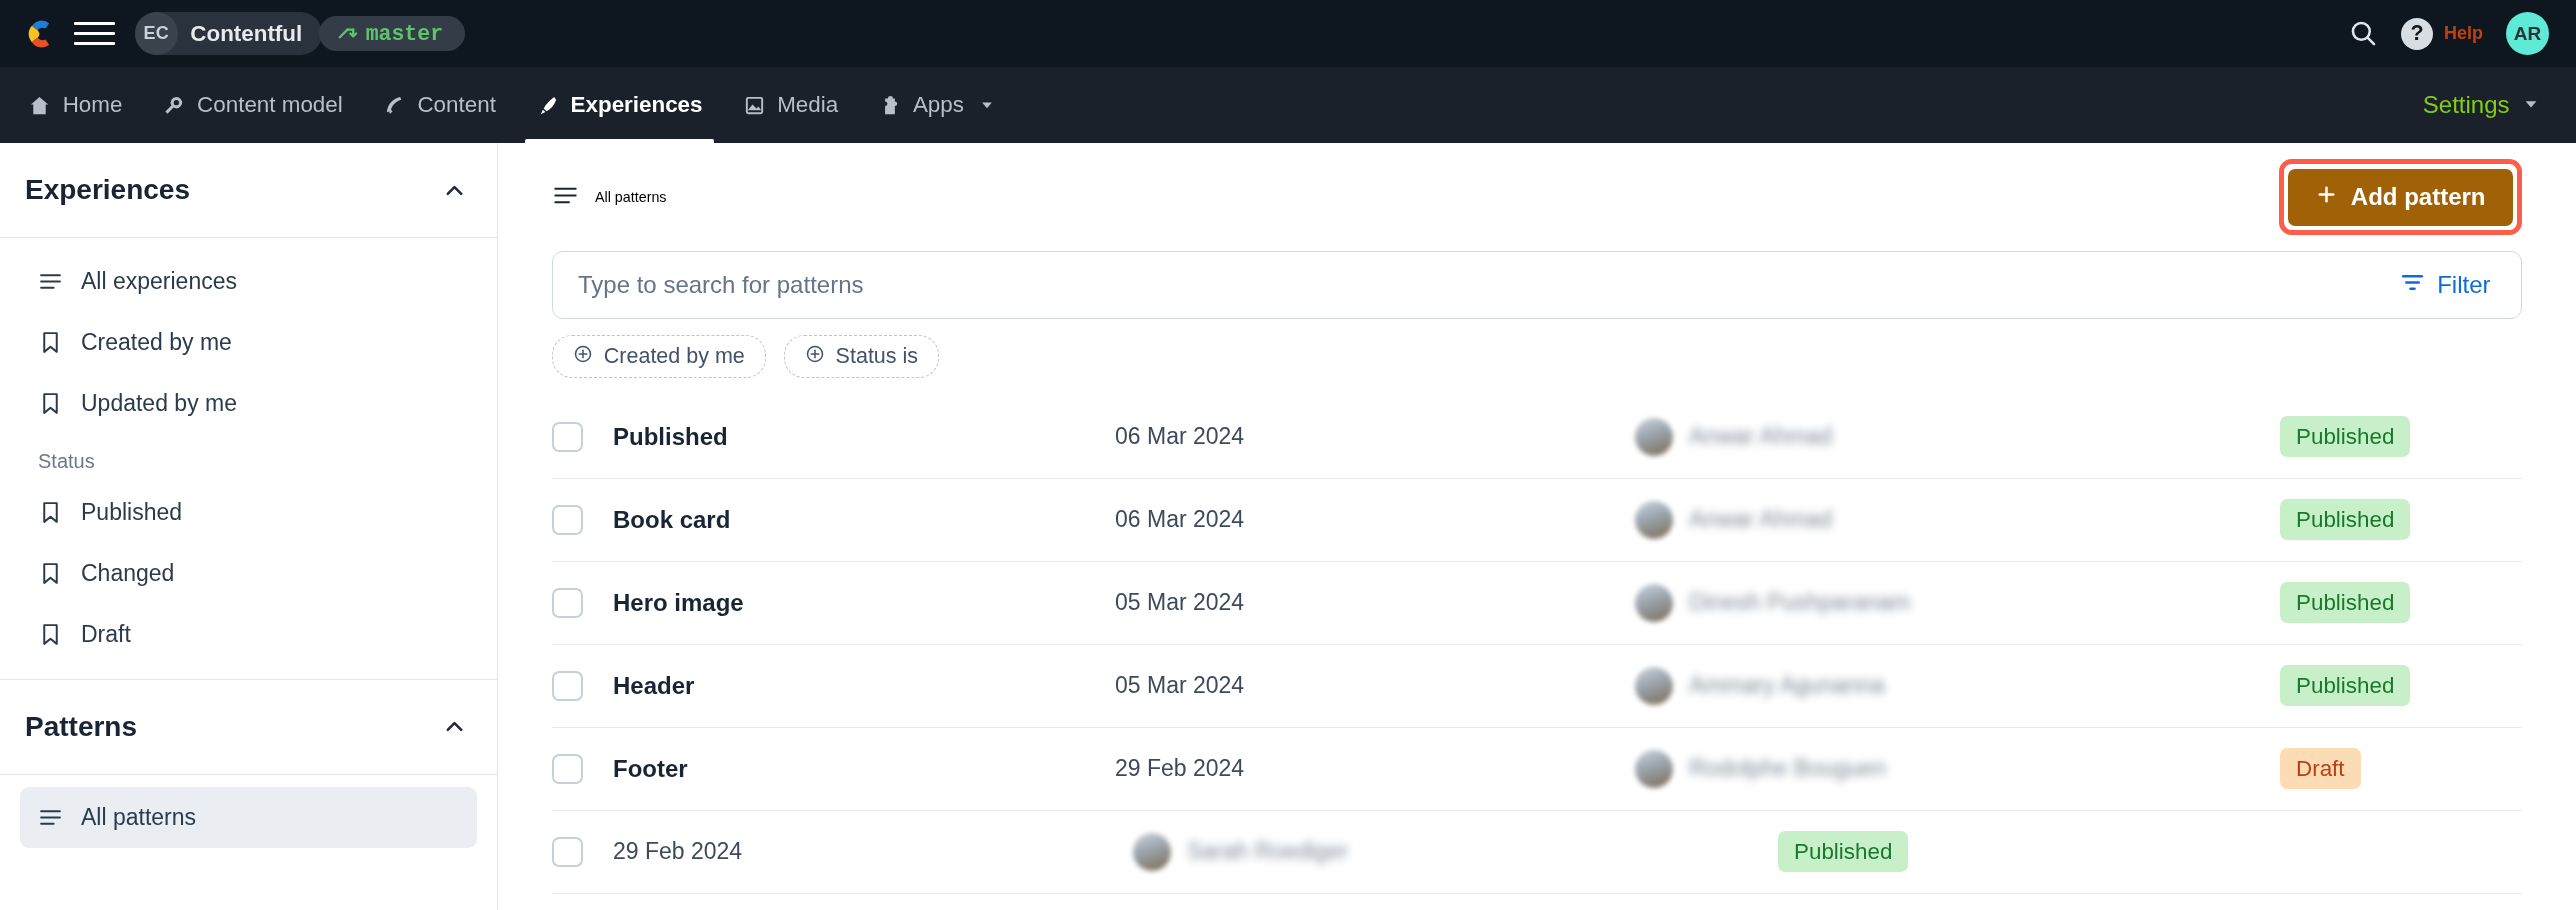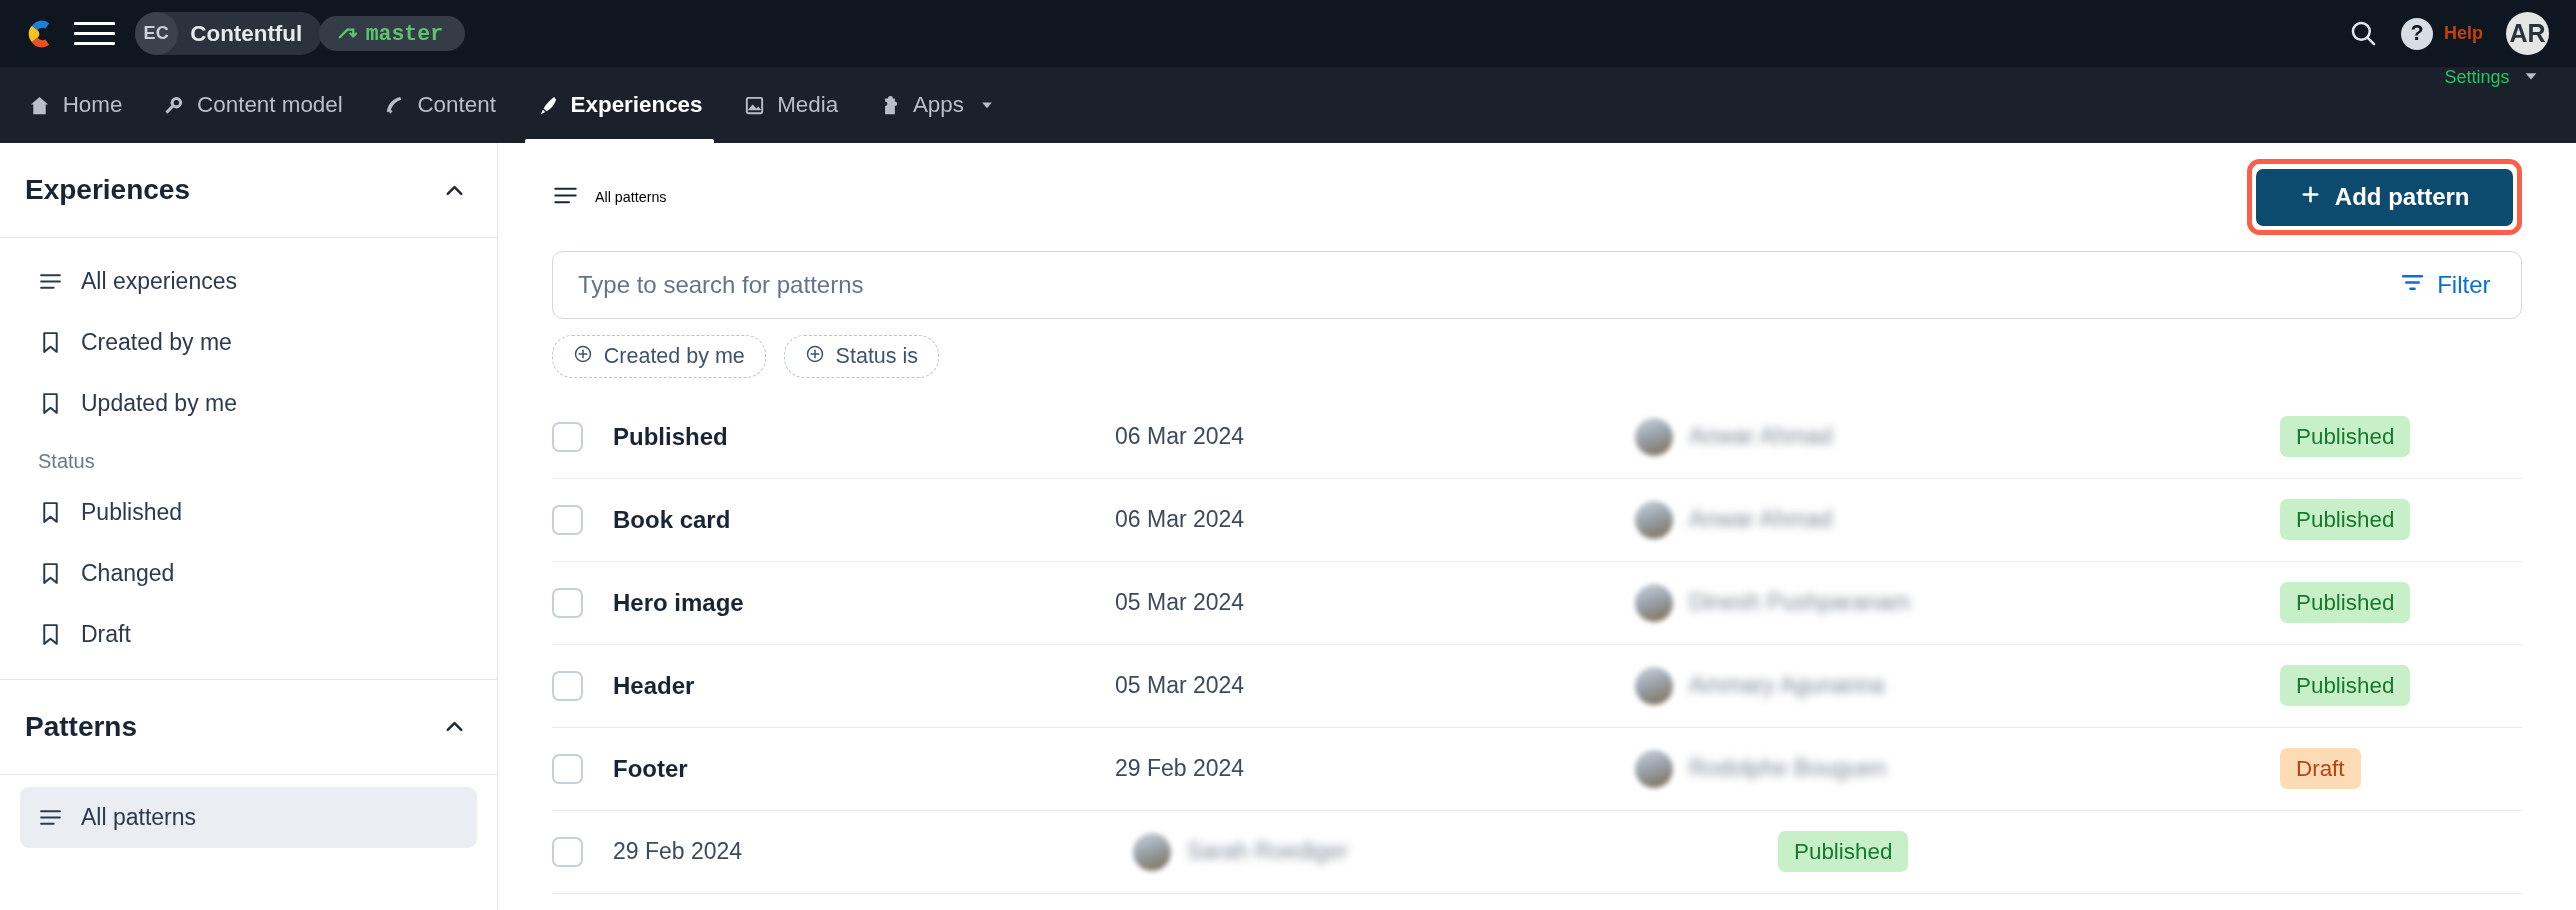--- a/index.html
+++ b/index.html
@@ -57,23 +57,23 @@
   .help-btn { display: flex; align-items: center; gap: 10.8px; cursor: pointer; }
   .help-circle {
     width: 32px; height: 32px; border-radius: 50%;
     background: #d7dde3; color: #0e1620;
     display: flex; align-items: center; justify-content: center;
     font-size: 21.5px; font-weight: 700;
   }
   .help-label { color: #c2410c; font-size: 18px; font-weight: 700; }
   .avatar-top {
     width: 43px; height: 43px; border-radius: 50%;
-    background: #e5e5e5; color: #2a333d;
+    background: #5eead4; color: #2a333d;
     display: flex; align-items: center; justify-content: center;
-    font-size: 25px; font-weight: 600; cursor: pointer;
+    font-size: 19px; font-weight: 600; cursor: pointer;
   }
 
   
   .navbar {
     height: 76px; background: #1a212b;
     display: flex; align-items: stretch;
     padding: 0 27px 0 8px;
   }
   .nav-item {
     display: flex; align-items: center; gap: 11.7px;
@@ -83,22 +83,22 @@
   }
   .nav-item.active { color: #ffffff; font-weight: 700; }
   .nav-item.active::after {
     content: ""; position: absolute; left: 9px; right: 9px;
     bottom: 0; height: 4.5px; background: #ffffff; border-radius: 1.8px 1.8px 0 0;
   }
   .nav-item svg { display: block; flex: 0 0 auto; }
   .nav-caret { margin-left: 3.6px; }
   .nav-spacer { flex: 1 1 auto; }
   .settings-item {
-    display: flex; gap: 12.5px;
-    color: #22c55e; font-size: 18px; cursor: pointer; padding: 0 9px;
+    display: flex; align-items: center; gap: 12.5px;
+    color: #84cc16; font-size: 24px; cursor: pointer; padding: 0 9px;
   }
 
   
   .page { display: flex; height: calc(911px - 67px - 76px); }
 
   
   .sidebar {
     width: 498px; flex: 0 0 498px;
     background: #ffffff;
     border-right: 1.8px solid #dfe5eb;
@@ -131,23 +131,23 @@
   .main-head {
     display: flex; align-items: center; justify-content: space-between;
     height: 108px;
   }
   .main-title { display: flex; align-items: center; gap: 16px; }
 
   .add-btn-wrap {
     border: 5.4px solid #fb5f4a; border-radius: 12.5px; padding: 4.5px;
   }
   .add-btn {
-    background: #0c4a6e; color: #ffffff;
+    background: #a16207; color: #ffffff;
     border: none; border-radius: 7.2px;
-    height: 57px; padding: 0 43px;
+    height: 57px; padding: 0 27px;
     display: flex; align-items: center; gap: 12.5px;
     font-size: 24px; font-weight: 700; cursor: pointer;
     font-family: "Liberation Sans", sans-serif;
   }
 
   .search-row {
     display: flex; align-items: center;
     border: 1.8px solid #cfd9e2; border-radius: 10.8px;
     height: 68px; background: #ffffff;
   }

